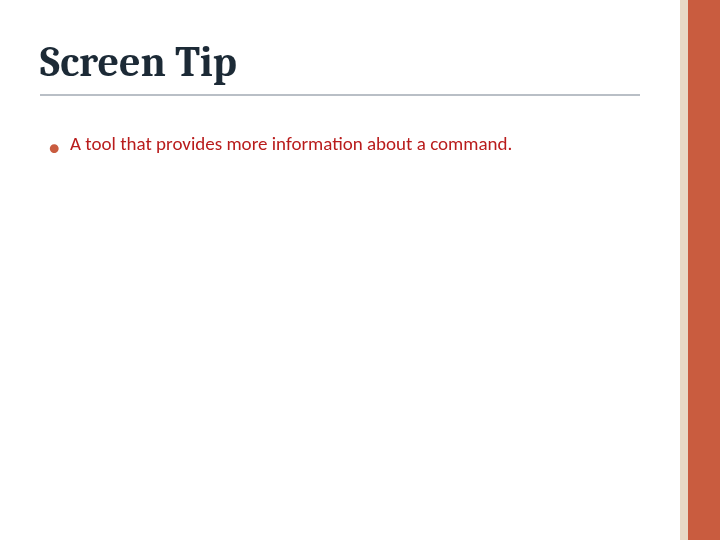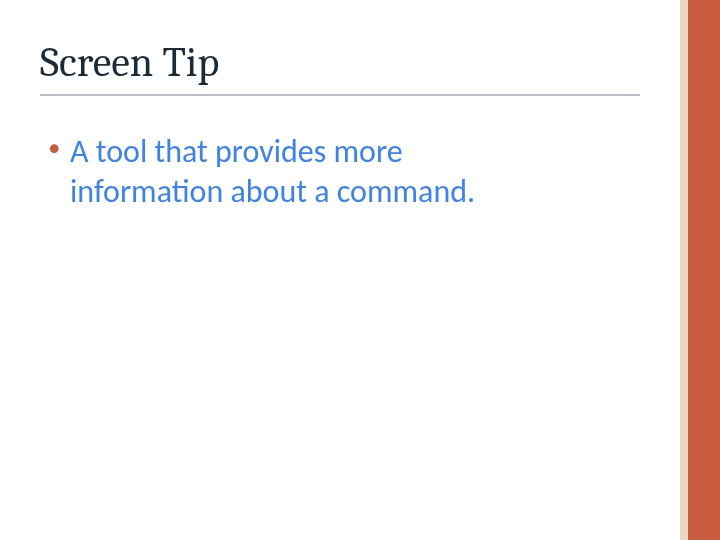--- a/index.html
+++ b/index.html
@@ -30,41 +30,41 @@
     position: absolute;
     top: 0;
     left: 0;
     right: 40px;
     bottom: 0;
     padding: 40px 40px 40px 40px;
   }
   .title {
     font-family: Cambria, Georgia, serif;
     font-size: 42px;
-    font-weight: 400;
+    font-weight: 700;
     color: #1c2a36;
     line-height: 1.1;
     margin-bottom: 8px;
   }
   .title-rule {
     height: 2px;
     background: #b9bfc6;
     width: 100%;
     margin-bottom: 36px;
   }
   .body-list {
     list-style: none;
     padding-left: 8px;
     max-width: 520px;
   }
   .body-list li {
     position: relative;
     padding-left: 22px;
-    font-size: 32px;
-    color: #3b82f6;
+    font-size: 19px;
+    color: #b91c1c;
     line-height: 1.25;
     margin-bottom: 6px;
   }
   .body-list li::before {
     content: "•";
     position: absolute;
     left: 0;
     top: 0;
     color: #c95c3f;
     font-size: 25px;

